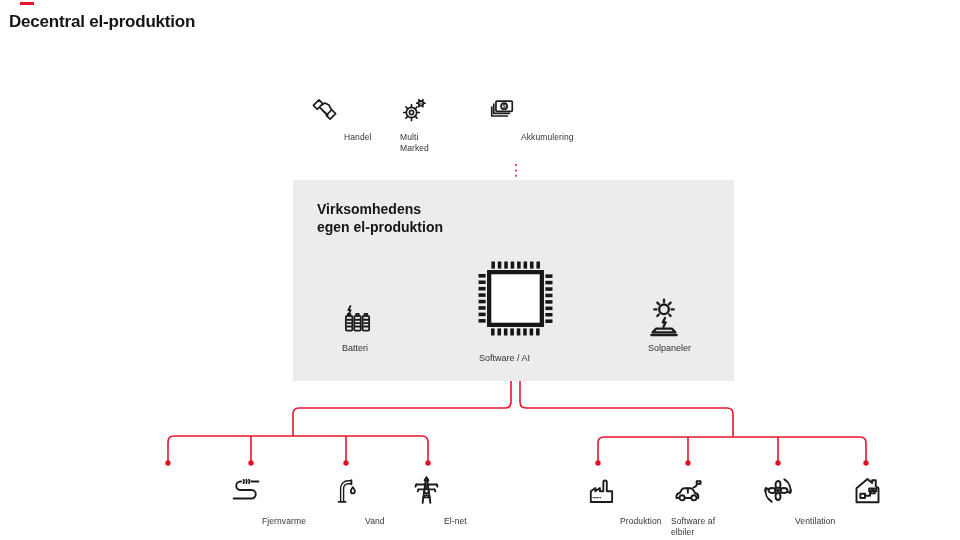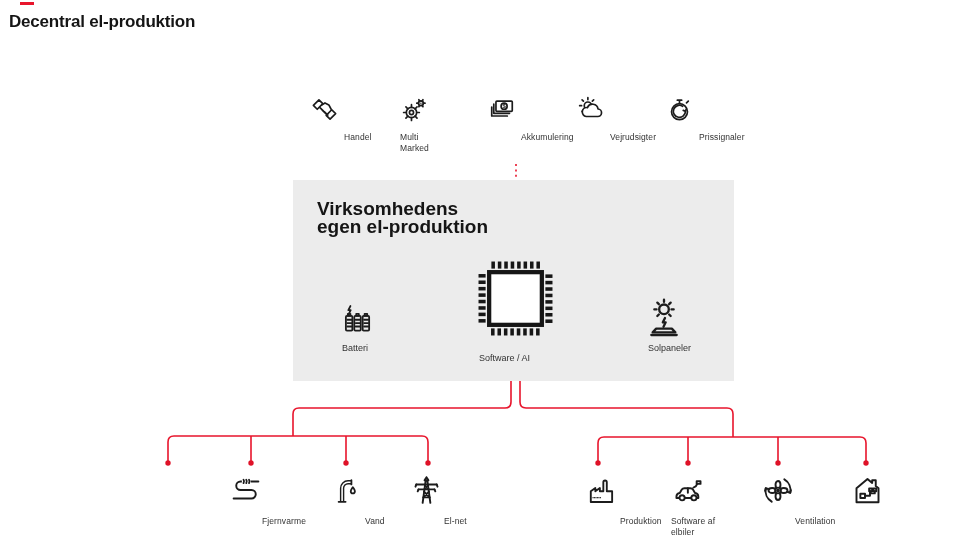--- a/index.html
+++ b/index.html
@@ -11,21 +11,21 @@
   .page-title{position:absolute;left:9px;top:12px;font-size:17px;font-weight:bold;
               letter-spacing:-0.2px;color:#151515;}
 
   
   .market-box{position:absolute;left:294px;top:43px;width:440px;height:120px;
               border:1px dotted #e8152c;box-sizing:border-box;background:#fff;}
   .market-title{position:absolute;left:15px;top:15px;font-size:13px;font-weight:bold;color:#151515;}
 
   
   .company-box{position:absolute;left:293px;top:180px;width:441px;height:201px;background:#ececec;}
-  .company-title{position:absolute;left:24px;top:20px;font-size:19px;font-weight:bold;
+  .company-title{position:absolute;left:24px;top:20px;font-size:14px;font-weight:bold;
                  line-height:18px;color:#151515;}
 
   .item{position:absolute;display:flex;flex-direction:column;align-items:flex-start;}
   .item .icwrap{height:30px;display:flex;align-items:center;}
   .item.tall .icwrap{height:36px;}
   .item .lbl{margin-top:8px;font-size:8.5px;line-height:1.3;color:#333;letter-spacing:0.1px;}
   .nowrap{white-space:nowrap;padding-left:34px;}
 
   svg.ic{stroke:#1c1c1c;fill:none;stroke-width:1.4;stroke-linecap:round;stroke-linejoin:round;}
   svg.ic .fill{fill:#1c1c1c;stroke:none;}
@@ -110,42 +110,21 @@
       <svg class="ic" width="30" height="29" viewBox="0 0 24 24">
         <rect x="7" y="5" width="13.5" height="8.6" rx="0.8"></rect>
         <circle cx="13.75" cy="9.3" r="2.5"></circle>
         <text class="fill" x="13.75" y="11" font-size="5" font-weight="bold" text-anchor="middle">$</text>
         <path d="M5.2 7.6 V15.2 H18.2 M3.5 10 V17.4 H16.4"></path>
       </svg>
     </span>
     <span class="lbl nowrap">Akkumulering</span>
   </div>
 
-  <div class="item" style="left:576px;top:94px">
-    <span class="icwrap">
-      <svg class="ic" width="31" height="29" viewBox="0 0 24 24">
-        <circle cx="9" cy="8.8" r="3"></circle>
-        <path d="M9 3.8 V2.2 M3.8 8.8 H2.2 M5.3 5.1 4.2 4 M12.7 5.1 13.8 4 M5.3 12.5 4.2 13.6"></path>
-        <path class="wfill" d="M7.6 17.8 H17 a3.1 3.1 0 0 0 0.4 -6.2 A4.6 4.6 0 0 0 8.6 10.4 a3.5 3.5 0 0 0 -1 7.4 Z"></path>
-      </svg>
-    </span>
-    <span class="lbl nowrap">Vejrudsigter</span>
-  </div>
-
-  <div class="item" style="left:665px;top:94px">
-    <span class="icwrap">
-      <svg class="ic" width="29" height="29" viewBox="0 0 24 24">
-        <circle cx="12" cy="13.8" r="6.6"></circle>
-        <path d="M10.2 4.3 H13.8 M12 4.3 V7.2 M17.8 6.5 19.3 5"></path>
-        <path d="M14.6 9.3 A5 5 0 1 0 16.9 13.4"></path>
-        <path d="M16.9 13.4 l0.7 -1.8 m-0.7 1.8 l-1.8 -0.7"></path>
-      </svg>
-    </span>
-    <span class="lbl nowrap">Prissignaler</span>
-  </div>
+
 
   <div class="company-box">
     <div class="company-title">
       <div>Virksomhedens</div>
       <div>egen el-produktion</div>
     </div>
   </div>
 
   <div style="position:absolute;left:341px;top:304px">
     <svg class="ic" width="32" height="31" viewBox="0 0 24 24">

